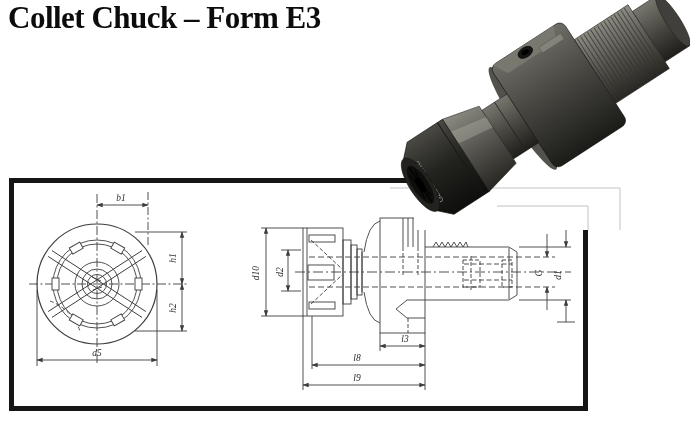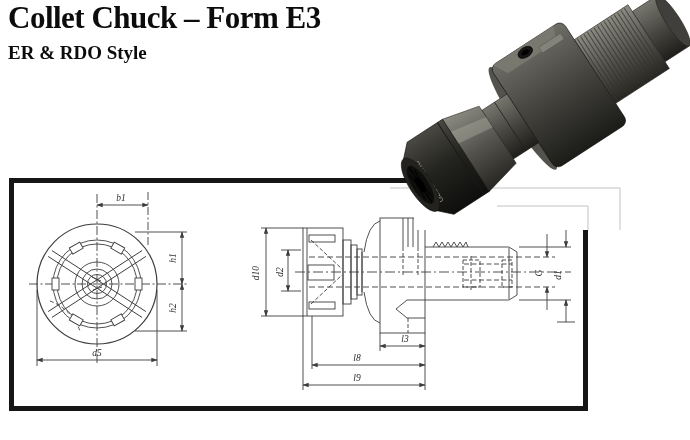--- a/index.html
+++ b/index.html
@@ -13,21 +13,20 @@
   svg text.dim{font-family:"Liberation Serif", serif;font-style:italic;font-size:9.5px;
                fill:#2e2e2e;text-anchor:middle;}
   svg .ln{stroke:#3d3d3d;stroke-width:0.9;fill:none;}
   svg .thick{stroke-width:1.2;}
 </style>
 </head>
 <body>
 <div class="canvas">
 
   <div class="title">Collet Chuck – Form E3</div>
-  <div class="subtitle">ER &amp; RDO Style</div>
 
   <div class="drawing-wrap">
     <svg width="579" height="233" viewBox="0 0 579 233">
       <defs>
         <marker id="ar" viewBox="0 0 10 10" refX="9" refY="5" markerWidth="9" markerHeight="7" orient="auto-start-reverse">
           <path d="M0,1.5 L10,5 L0,8.5 z" fill="#3d3d3d"></path>
         </marker>
       </defs>
 
       <rect x="2.5" y="2.5" width="574" height="228" fill="#ffffff" stroke="#161616" stroke-width="5"></rect>

